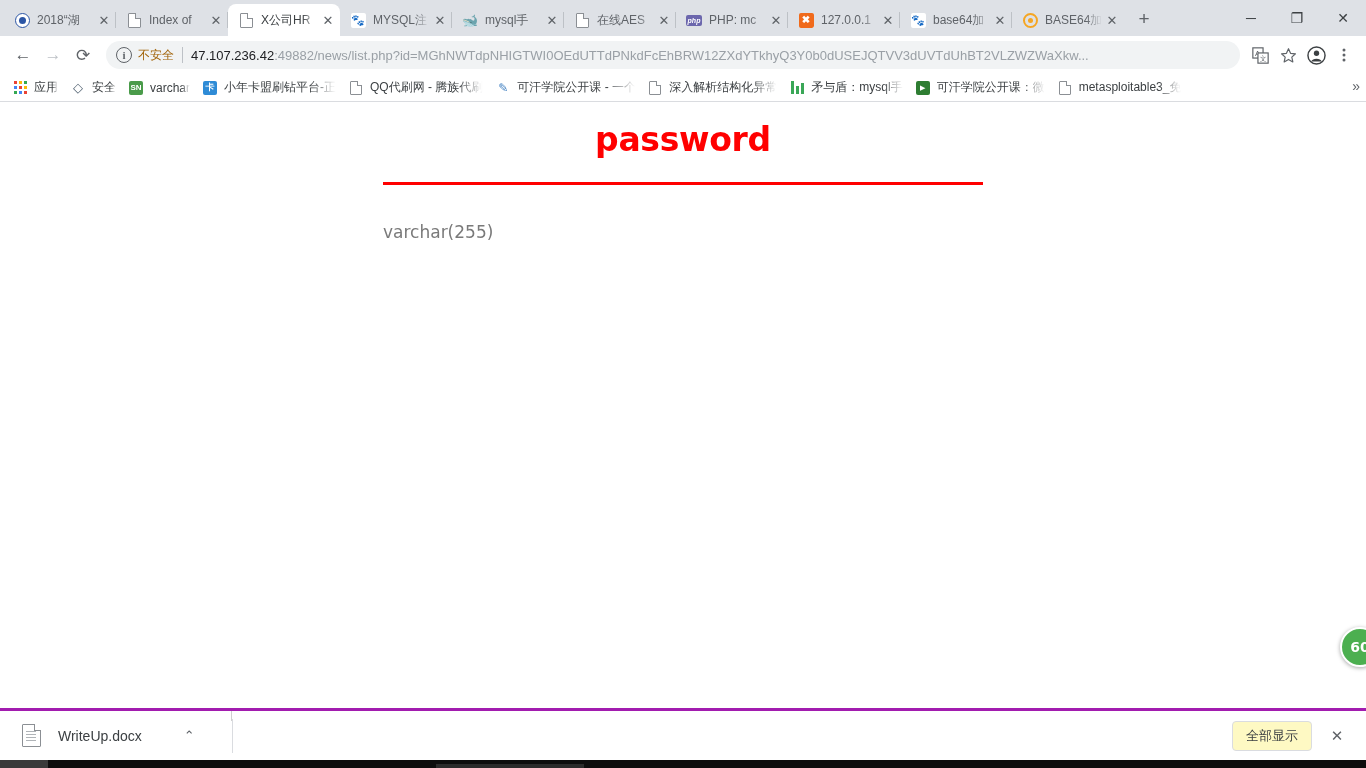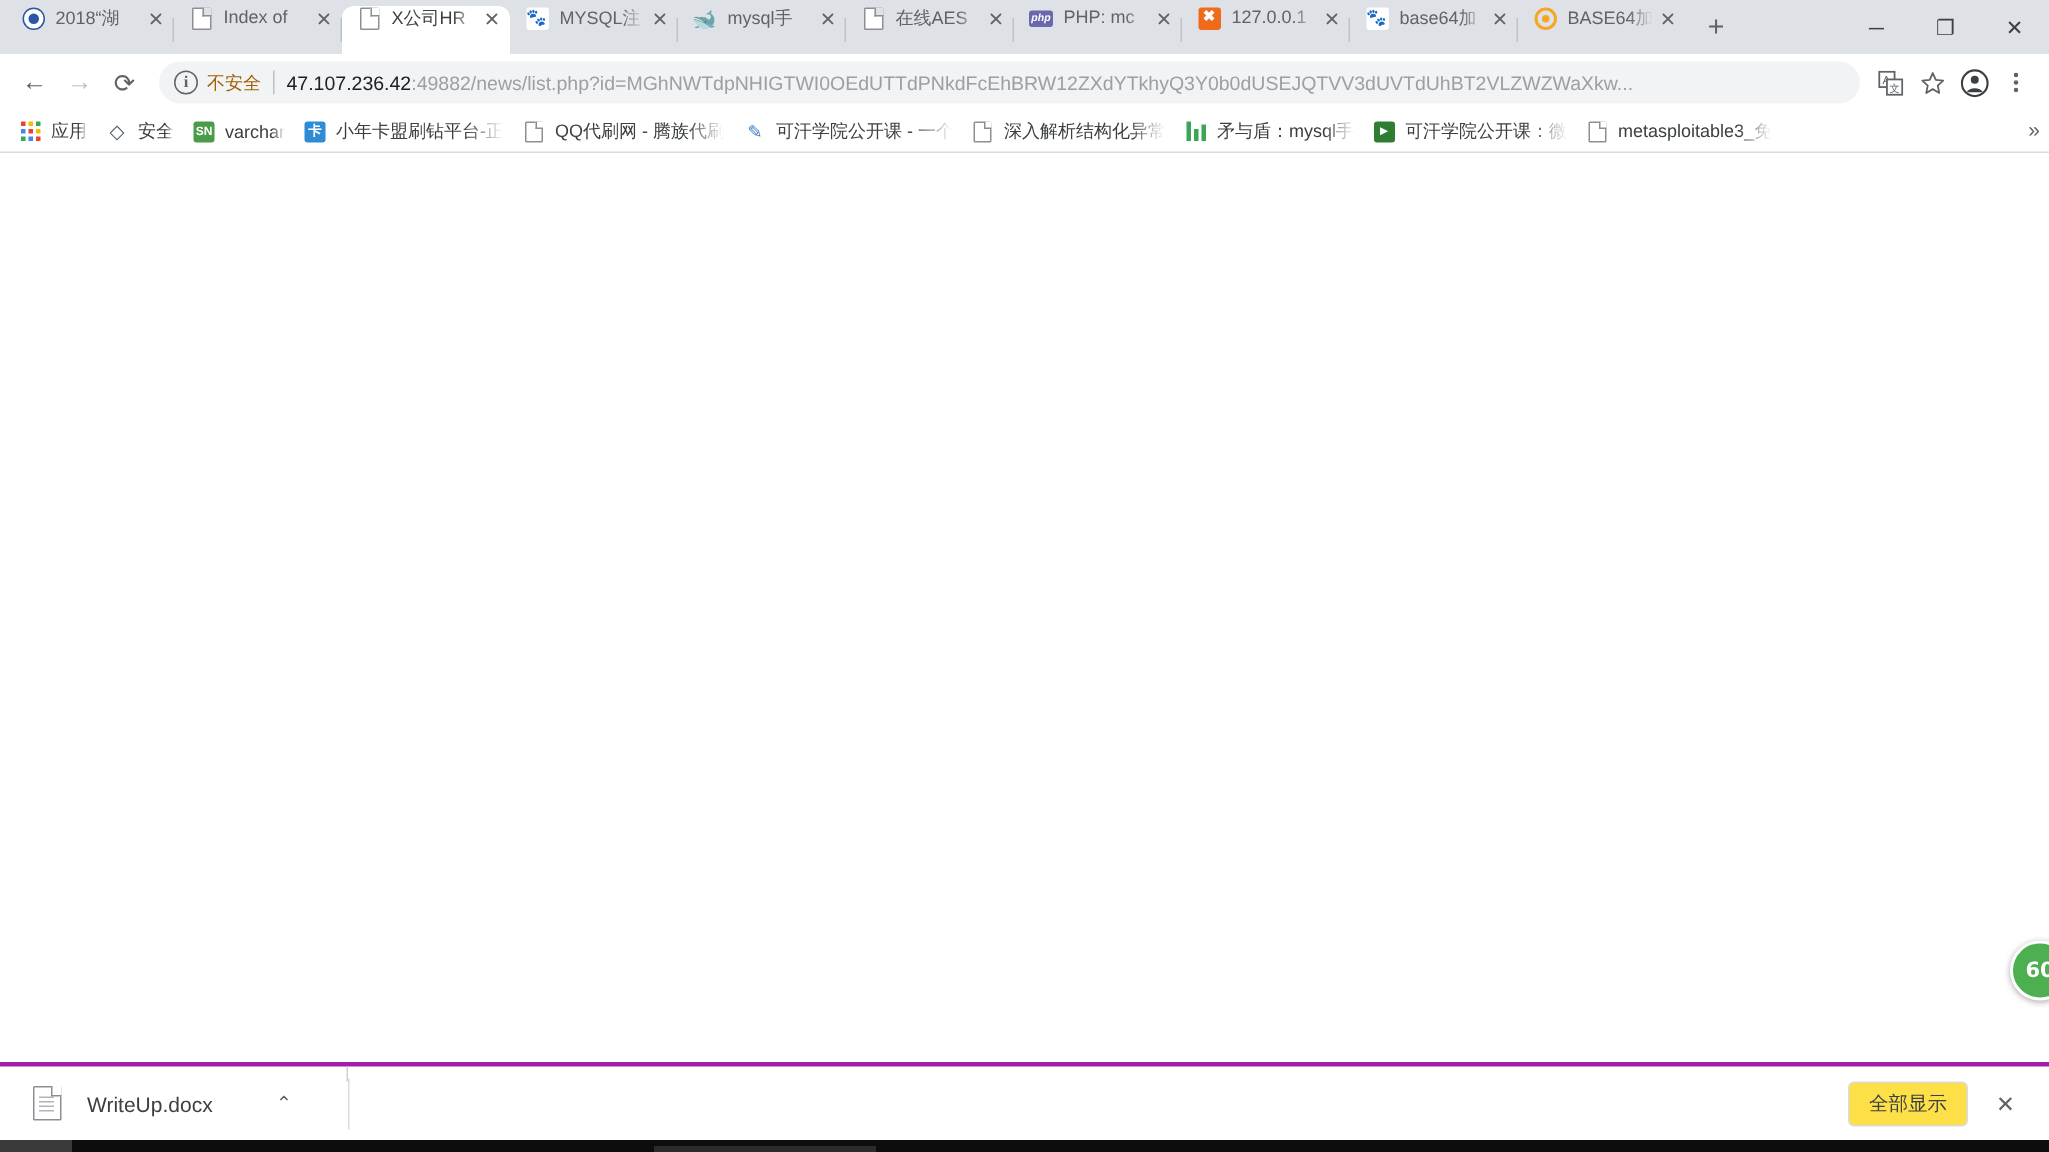--- a/index.html
+++ b/index.html
@@ -19,21 +19,21 @@
     background: #dee1e6;
     display: flex;
     align-items: flex-end;
     padding-left: 4px;
     position: relative;
   }
   .tab {
     height: 32px;
     width: 112px;
     display: flex;
-    align-items: flex-start;
+    align-items: center;
     padding: 0 4px 0 10px;
     position: relative;
     font-size: 12px;
     color: #5f6368;
     flex: 0 0 auto;
   }
   .tab.active {
     background: #ffffff;
     border-radius: 8px 8px 0 0;
     color: #3c4043;
@@ -363,21 +363,21 @@
     display: flex; align-items: center;
     padding-right: 6px;
   }
   .showall {
     border: 1px solid #dadce0;
     border-radius: 4px;
     height: 30px;
     padding: 0 13px;
     display: flex; align-items: center;
     font-size: 13px; color: #3c4043;
-    background: #fde047;
+    background: #fef9c3;
   }
   .shelf-close {
     width: 30px; height: 30px;
     display: flex; align-items: center; justify-content: center;
     color: #5f6368; font-size: 15px;
     margin-left: 10px;
   }
 
   .taskbar {
     position: absolute;
@@ -620,20 +620,25 @@
       <span class="bm-ico">
           <span class="docico"></span>
         </span>
       <span class="bm-label">metasploitable3_免</span>
     </div>
 
     <div class="bm-overflow">»</div>
   </div>
 
   <div class="viewport">
+    <div class="page-inner">
+      <h1 class="page-title">password</h1>
+      <div class="page-hr"></div>
+      <div class="page-body">varchar(255)</div>
+    </div>
 
     <div class="badge-60">60</div>
     <div class="watermark">https://blog.csdn.net/qq_27180763</div>
   </div>
 
   <div class="shelf">
     <div class="scroll-nub"></div>
     <div class="dl-item">
       <span class="dl-fileicon">
           <i></i>

